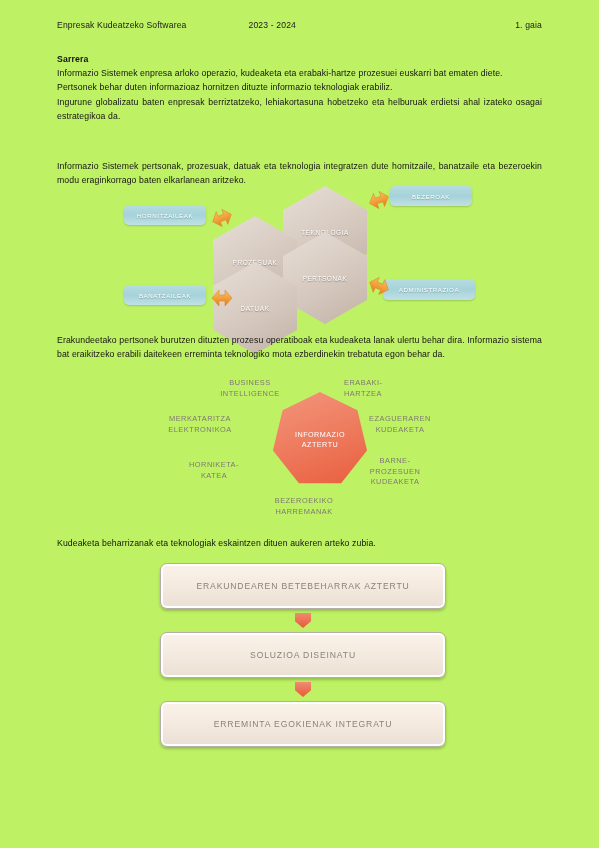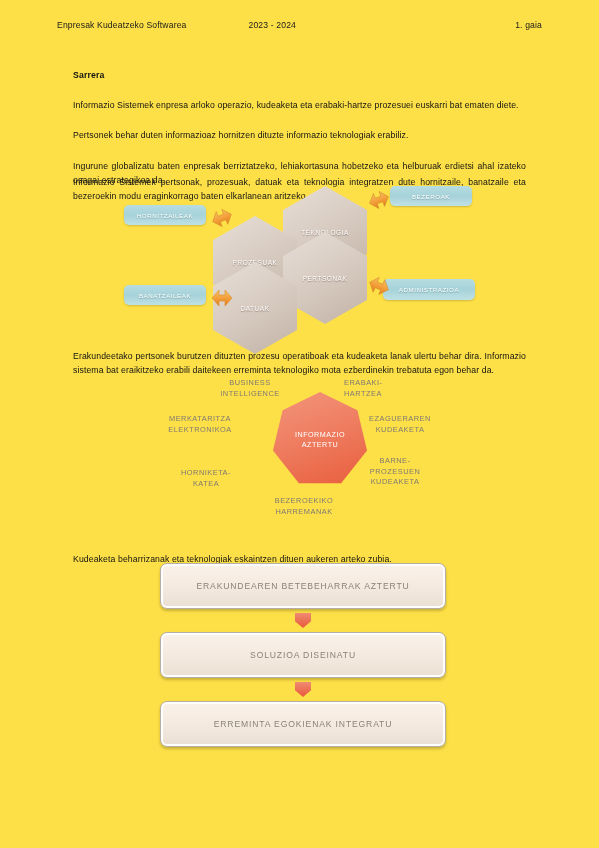--- a/index.html
+++ b/index.html
@@ -9,21 +9,21 @@
   }
   body {
     font-family: "Liberation Sans", sans-serif;
     color: #1a1a1a;
   }
   .page {
     position: relative;
     width: 599px;
     height: 848px;
     margin: 0 auto;
-    background: #fde047;
+    background: #bef264;
     overflow: hidden;
     box-sizing: border-box;
   }
 
   
   .doc-header {
     position: absolute;
     left: 57px;
     top: 20px;
     width: 485px;
@@ -45,21 +45,21 @@
     font-size: 8.7px;
     line-height: 14.2px;
     text-align: justify;
     letter-spacing: 0.1px;
     color: #131313;
   }
   .section-title {
     font-weight: bold;
     letter-spacing: 0.15px;
   }
-  .para { margin: 16px; }
+  .para { margin: 0; }
 
   
   .hex-diagram {
     position: absolute;
     left: 118px;
     top: 186px;
     width: 370px;
     height: 132px;
   }
   .hex {
@@ -135,21 +135,21 @@
     position: absolute;
     font-size: 7.4px;
     line-height: 10.5px;
     letter-spacing: 0.5px;
     color: #7e7874;
     text-align: center;
     white-space: pre-line;
   }
   .hept-label.l-bi      { left: 52px;  top: 0px;   width: 92px; }
   .hept-label.l-merk    { left: 0px;   top: 36px;  width: 96px; }
-  .hept-label.l-horn    { left: 8px;  top: 82px;  width: 92px; margin-top: 8px; }
+  .hept-label.l-horn    { left: 16px;  top: 82px;  width: 92px; }
   .hept-label.l-bezer   { left: 94px;  top: 118px; width: 116px; }
   .hept-label.l-barne   { left: 194px; top: 78px;  width: 98px; }
   .hept-label.l-ezag    { left: 196px; top: 36px;  width: 104px; }
   .hept-label.l-erab    { left: 192px; top: 0px;   width: 84px; text-align: left; }
 
   
   .flow-diagram {
     position: absolute;
     left: 160px;
     top: 563px;

